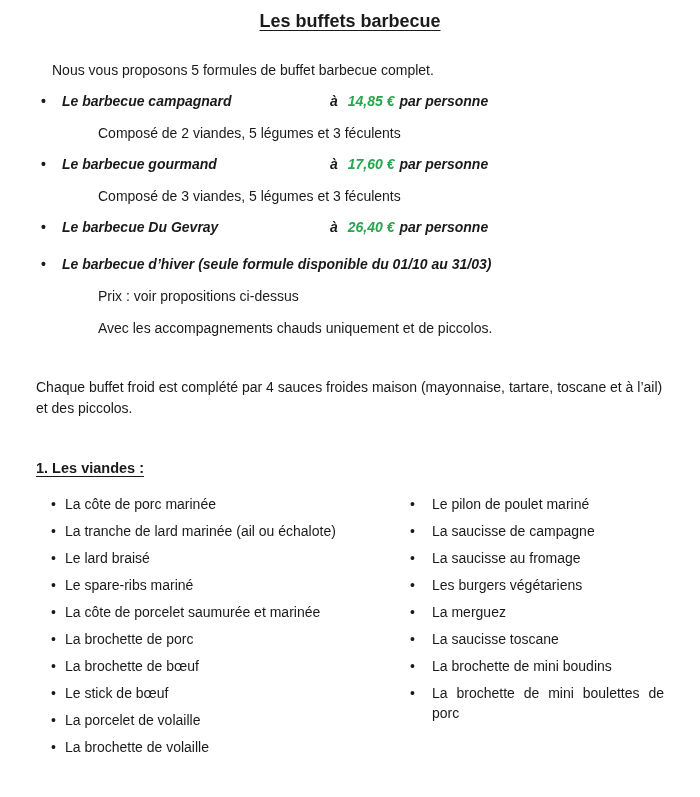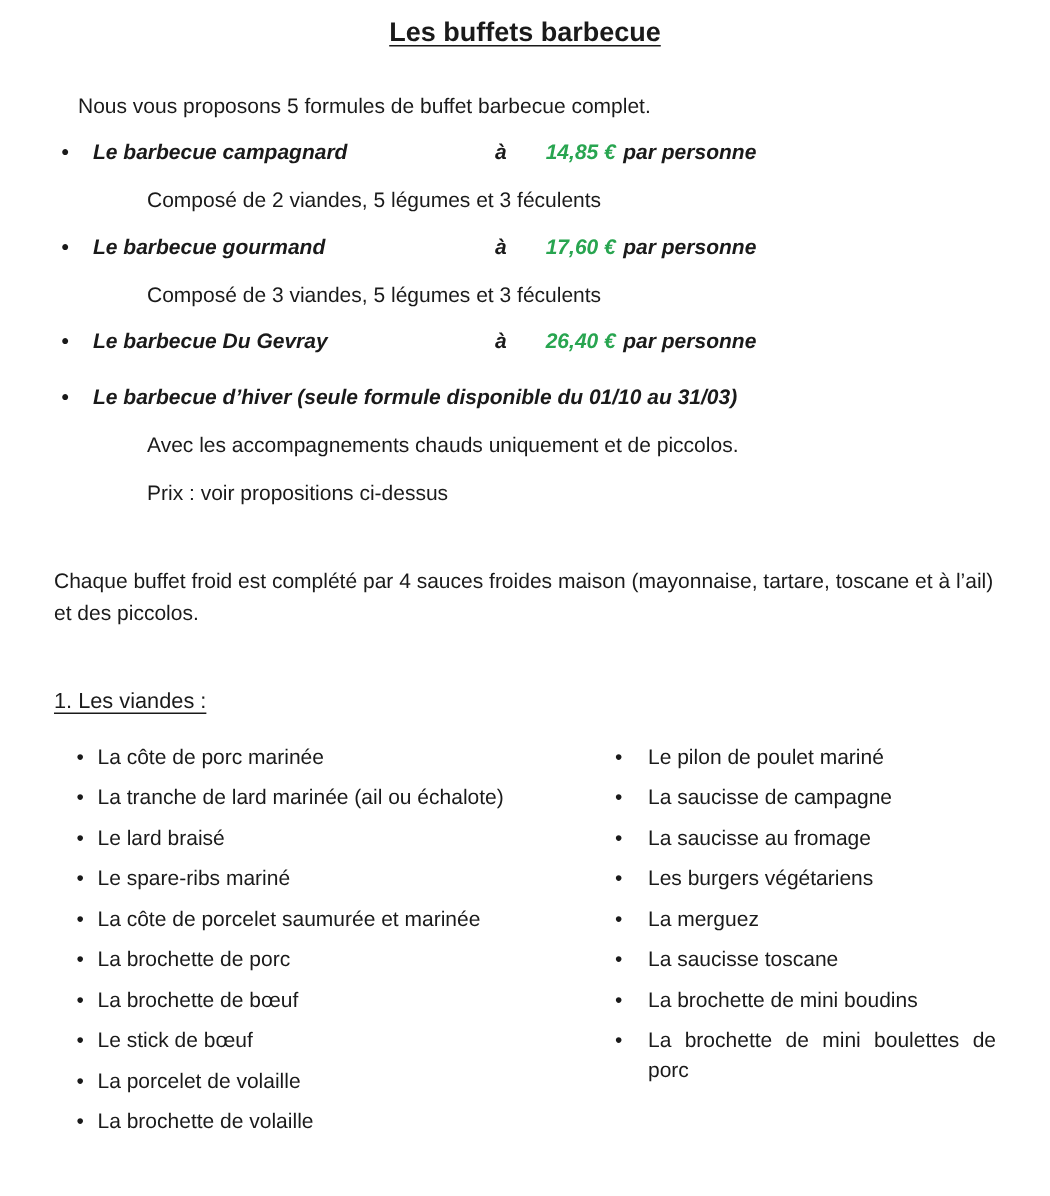--- a/index.html
+++ b/index.html
@@ -54,36 +54,36 @@
     font-style: normal;
   }
   .f-price {
     position: absolute;
     left: 330px;
     top: 0;
     white-space: nowrap;
   }
   .f-price .price {
     color: var(--price-green, #28a550);
-    margin-left: 26px;
+    margin-left: 10px;
   }
   .f-price .suffix {
     margin-left: 5px;
   }
   .f-detail {
     margin: 15px 36px 0 98px;
     line-height: 17px;
   }
   .note {
     margin: 40px 36px 0 36px;
     line-height: 21px;
   }
   .heading {
     margin: 41px 36px 0 36px;
-    font-weight: normal;
+    font-weight: bold;
     font-size: 14.5px;
     line-height: 17px;
   }
   .heading .u {
     text-decoration: underline;
     text-underline-offset: 3px;
   }
   .columns {
     display: flex;
     margin-top: 17px;
@@ -148,22 +148,22 @@
     <div class="f-row">
       <span class="f-bullet">•</span>
       <span>Le barbecue Du Gevray</span>
       <span class="f-price"><span>à</span><span class="price">26,40 €</span><span class="suffix">par personne</span></span>
     </div>
 
     <div class="f-row f-last">
       <span class="f-bullet">•</span>
       <span>Le barbecue d’hiver (seule formule disponible du 01/10 au 31/03)</span>
     </div>
+    <p class="f-detail">Prix : voir propositions ci-dessus</p>
     <p class="f-detail">Avec les accompagnements chauds uniquement et de piccolos.</p>
-    <p class="f-detail">Prix : voir propositions ci-dessus</p>
 
   </div>
 
   <p class="note">Chaque buffet froid est complété par 4 sauces froides maison (mayonnaise, tartare, toscane et à l’ail) et des piccolos.</p>
 
   <h2 class="heading"><span class="u">1. Les viandes :</span></h2>
 
   <div class="columns">
     <ul class="col col-left">
 

